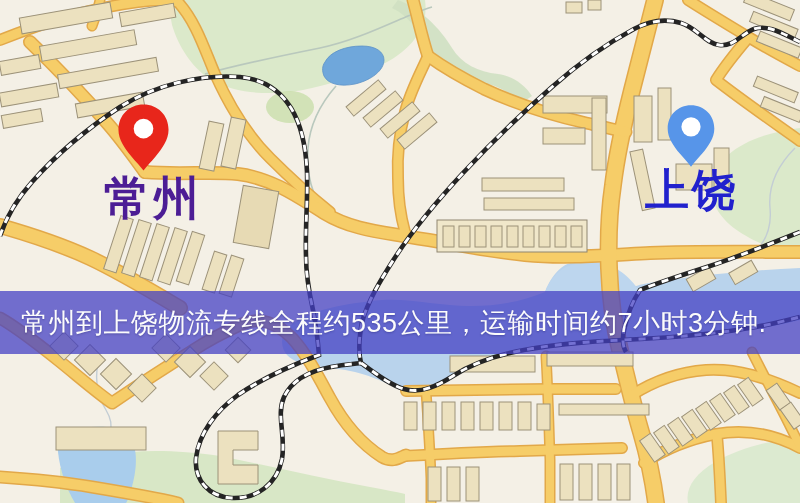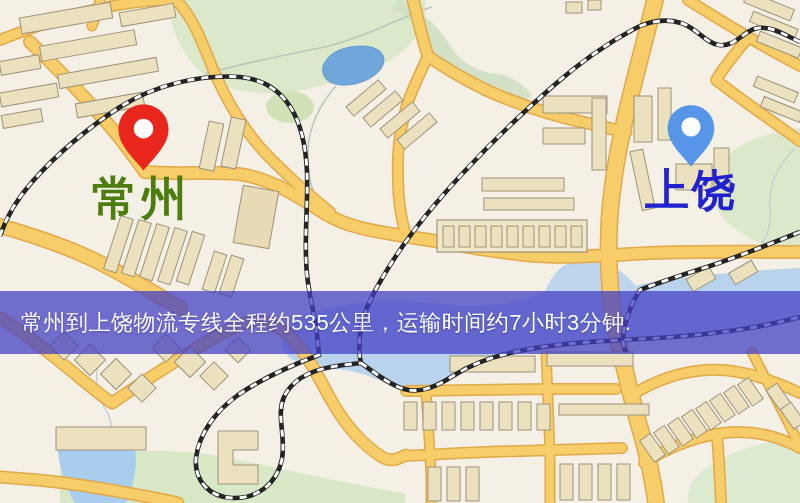--- a/index.html
+++ b/index.html
@@ -9,28 +9,28 @@
   .road-casing{fill:none;stroke:#e2a849;stroke-linecap:round;stroke-linejoin:round;}
   .road-fill{fill:none;stroke:#f6cd68;stroke-linecap:round;stroke-linejoin:round;}
   .rail-base{fill:none;stroke:#242424;stroke-width:4.6;stroke-linecap:butt;}
   .rail-dash{fill:none;stroke:#ffffff;stroke-width:2.9;stroke-dasharray:7 7;}
   .bld{fill:#ece1bf;stroke:#9c9279;stroke-width:1;}
   .bld2{fill:#e7dab4;stroke:#9c9279;stroke-width:1;}
   .stream{fill:none;stroke:#b9c8bd;stroke-width:1.6;}
   .stream2{fill:none;stroke:#c3cdd4;stroke-width:1.4;}
   .banner{position:absolute;left:0;top:291px;width:800px;height:63px;
           background:rgba(67,64,196,0.74);display:flex;align-items:center;z-index:30;}
-  .banner p{margin:0;padding-left:21px;font-size:22px;color:#fcfcfc;letter-spacing:.5px;
+  .banner p{margin:0;padding-left:21px;font-size:27px;color:#fcfcfc;letter-spacing:.5px;
             white-space:nowrap;text-shadow:0 1px 2px rgba(25,25,95,.35);}
   .pin{position:absolute;z-index:20;}
   .pin-origin{left:116px;top:103px;}
   .pin-dest{left:665px;top:104px;}
   .place-label{position:absolute;z-index:25;font-weight:700;line-height:1;
                text-align:center;letter-spacing:3px;}
-  .label-origin{left:82px;top:175px;width:118px;font-size:46px;color:#4d7c0f;}
+  .label-origin{left:94px;top:175px;width:118px;font-size:46px;color:#4c1d95;}
   .label-dest{left:636px;top:168px;width:112px;font-size:44px;color:#2121cd;}
 </style>
 </head>
 <body>
 
 <div class="stage">
 
   <svg class="map" viewBox="0 0 800 503" xmlns="http://www.w3.org/2000/svg">
 
     <rect x="0" y="0" width="800" height="503" fill="#f4f0e6"></rect>

